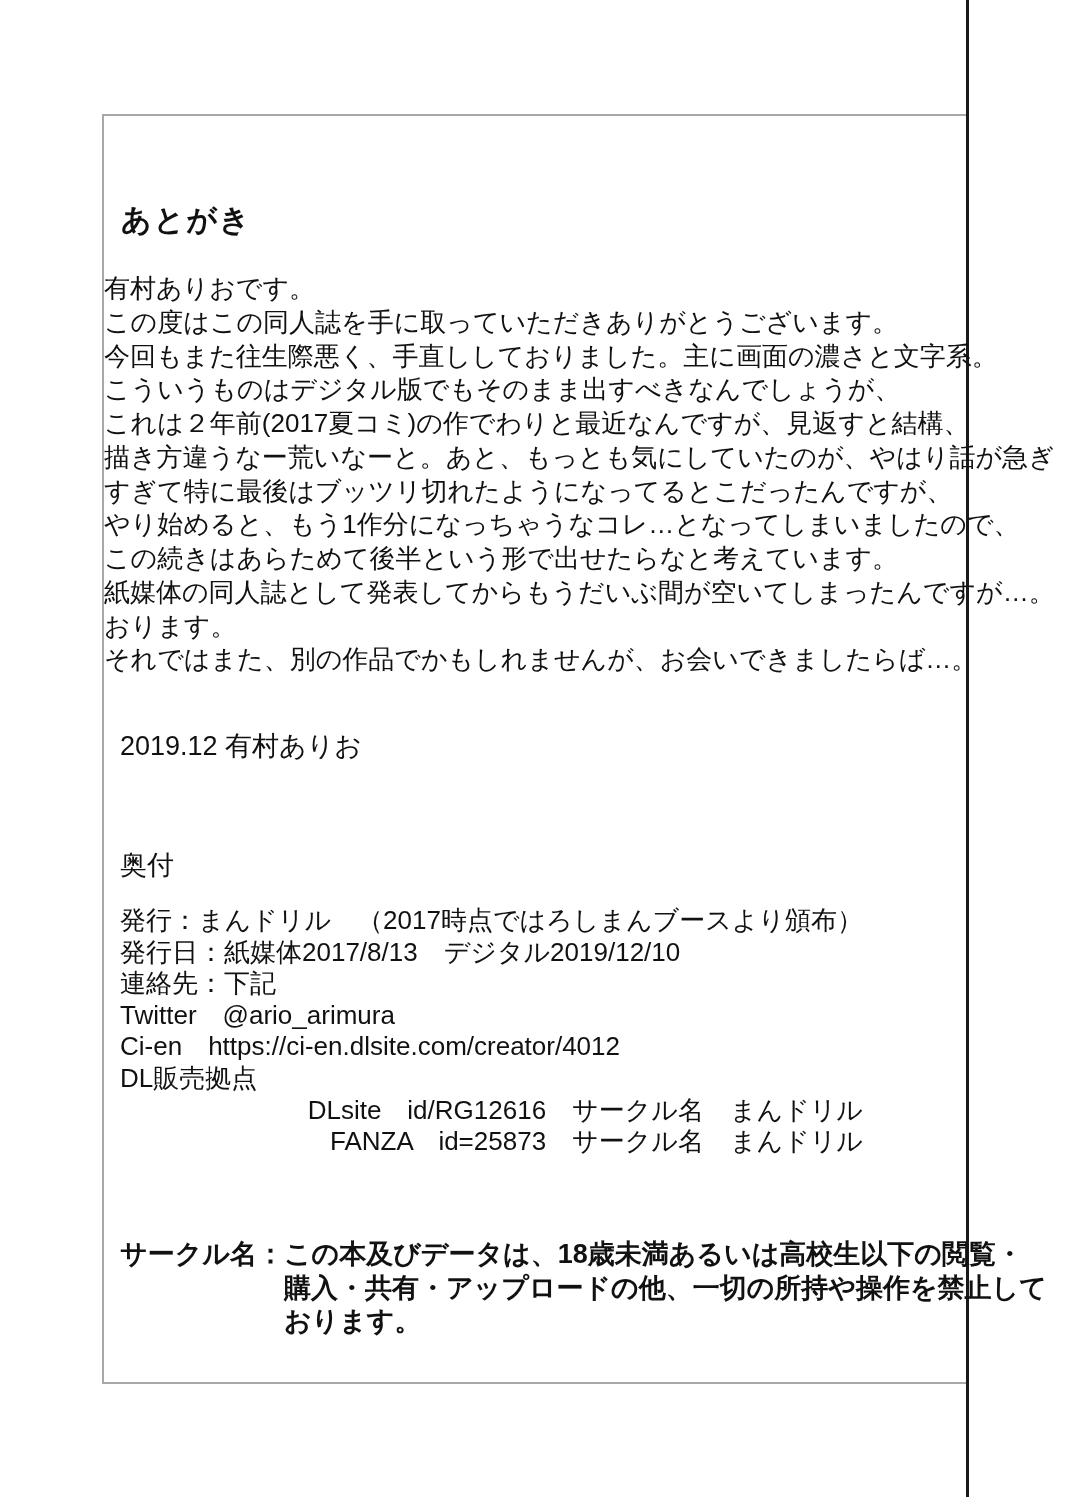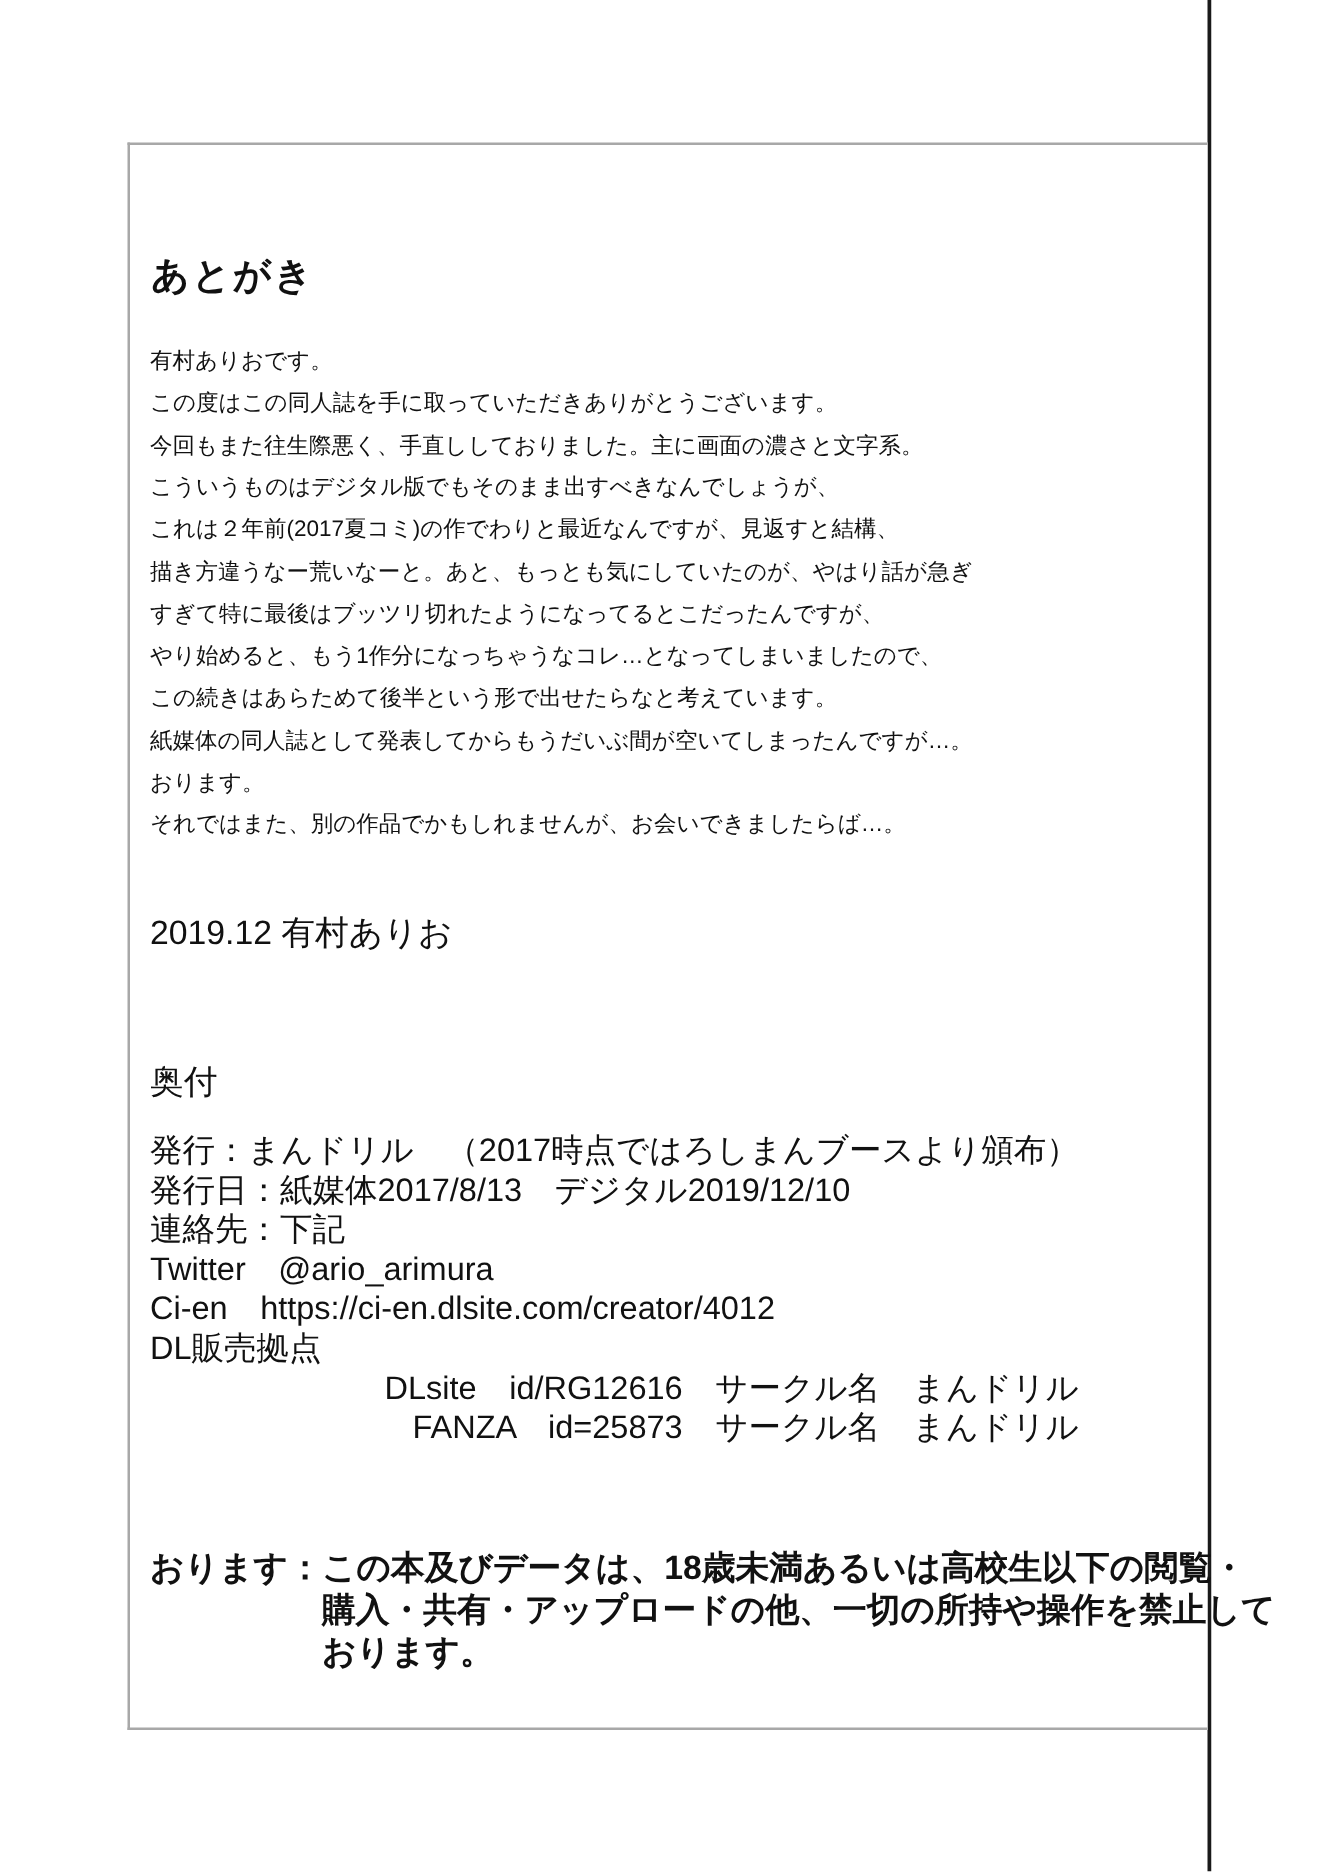--- a/index.html
+++ b/index.html
@@ -39,23 +39,23 @@
     position: absolute;
     left: 121px;
     top: 200px;
     font-size: 30px;
     font-weight: 600;
     letter-spacing: 2px;
     white-space: nowrap;
   }
   .afterword-body {
     position: absolute;
-    left: 120px;
+    left: 104px;
     top: 272px;
-    font-size: 18px;
+    font-size: 26px;
     line-height: 33.75px;
     white-space: nowrap;
   }
   .afterword-signature {
     position: absolute;
     left: 120px;
     top: 728px;
     font-size: 27px;
     white-space: nowrap;
   }
@@ -132,21 +132,21 @@
     <div>発行日：紙媒体2017/8/13　デジタル2019/12/10</div>
     <div>連絡先：下記</div>
     <div>Twitter　@ario_arimura</div>
     <div>Ci-en　https://ci-en.dlsite.com/creator/4012</div>
     <div>DL販売拠点</div>
     <div class="indent">DLsite　id/RG12616　サークル名　まんドリル</div>
     <div class="indent">FANZA　id=25873　サークル名　まんドリル</div>
   </div>
 
   <div class="prohibition">
-    <div class="prohibition-label">おります：</div>
+    <div class="prohibition-label">サークル名：</div>
     <div class="prohibition-lines">
       <div>この本及びデータは、18歳未満あるいは高校生以下の閲覧・</div>
       <div>購入・共有・アップロードの他、一切の所持や操作を禁止して</div>
       <div>おります。</div>
     </div>
   </div>
 
 </div>
 
 </body></html>

